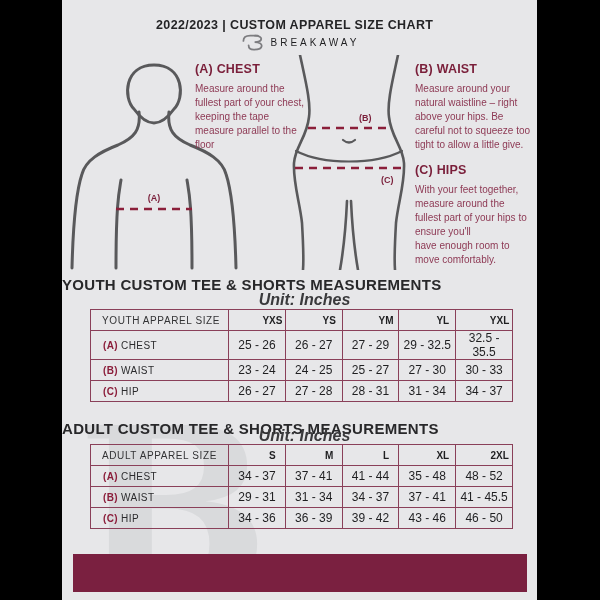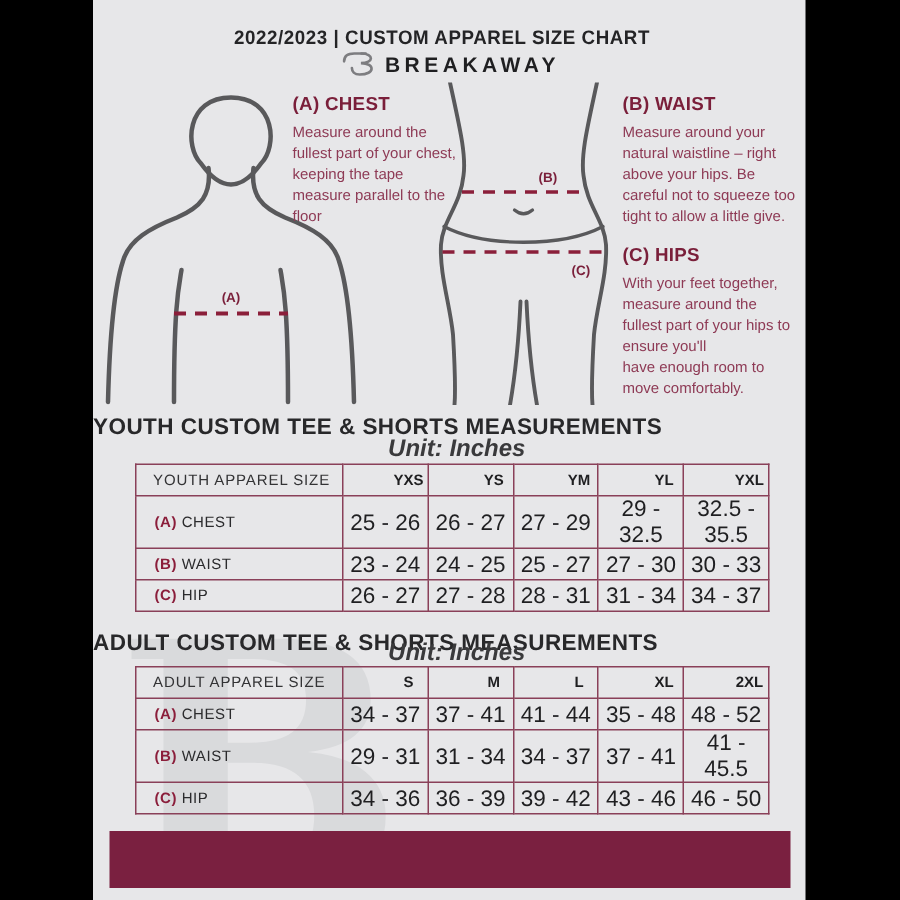--- a/index.html
+++ b/index.html
@@ -10,21 +10,21 @@
   html,body{width:600px;height:600px;overflow:hidden}
   body{background:#000;position:relative;font-family:"Liberation Sans",sans-serif;}
   .page{position:absolute;left:62px;top:0;width:475px;height:600px;background:var(--page-bg);}
   .watermark{position:absolute;left:15px;top:398px;z-index:0;font-family:"DejaVu Serif","Liberation Serif",serif;
     font-weight:bold;font-size:228px;line-height:1;color:var(--watermark);}
   .layer{position:absolute;z-index:1}
   
   .header{left:23px;top:17px;width:430px;display:flex;justify-content:space-between;align-items:center;flex-direction:column;}
   .page-title{font-size:13px;font-weight:bold;letter-spacing:.4px;color:#242426;transform:scaleX(.96);transform-origin:left;}
   .brand{display:flex;align-items:center;gap:6px;}
-  .brand-name{font-size:14px;font-weight:bold;letter-spacing:3px;color:#1f1f21;text-align:center;}
+  .brand-name{font-size:10px;font-weight:normal;letter-spacing:3px;color:#1f1f21;text-align:center;}
   
   .fig{position:absolute;z-index:1}
   #figA{left:6px;top:52px;}
   #figB{left:221px;top:55px;}
   .figlab{font-size:9px;font-weight:bold;fill:var(--maroon);font-family:"Liberation Sans",sans-serif;}
   
   .guide{position:absolute;z-index:1}
   .guide-heading{font-size:12.5px;font-weight:bold;color:var(--maroon);margin-bottom:6px;letter-spacing:.2px;}
   .guide-body{font-size:10px;color:var(--maroon-light);line-height:1.4;white-space:pre-line;}
   #guide-chest{left:133px;top:62px;width:112px;}
@@ -37,21 +37,21 @@
   #at-title{top:420px}#at-unit{top:427px}
   table.size-table{position:absolute;left:28px;width:423px;border-collapse:collapse;table-layout:fixed;z-index:1;background:transparent;}
   #youth-table{top:309px}
   #adult-table{top:444px}
   .size-table col.c0{width:138px}
   .size-table th,.size-table td{border:1px solid var(--grid);height:21px;vertical-align:middle;background:transparent;}
   .size-table th.szh{font-size:10px;font-weight:normal;letter-spacing:.6px;color:#333335;text-align:left;padding-left:11px;}
   .size-table th.sz{font-size:10px;font-weight:bold;color:#1f1f21;text-align:center;padding-left:31px;}
   .size-table td.lab{font-size:10px;letter-spacing:.4px;color:#2b2b2d;text-align:left;padding-left:12px;}
   .size-table td.lab .pre{font-weight:bold;color:#8b1e3b;margin-right:3px;}
-  .size-table td.val{font-size:15px;color:#1f1f21;text-align:center;margin-top:48px;}
+  .size-table td.val{font-size:12px;color:#1f1f21;text-align:center;margin-top:48px;}
   
   .footer-bar{position:absolute;left:11px;top:554px;width:454px;height:38px;background:#7a2040;z-index:2;}
 </style>
 </head>
 <body>
 
 <div class="page">
 
   <div class="watermark">B</div>
 

